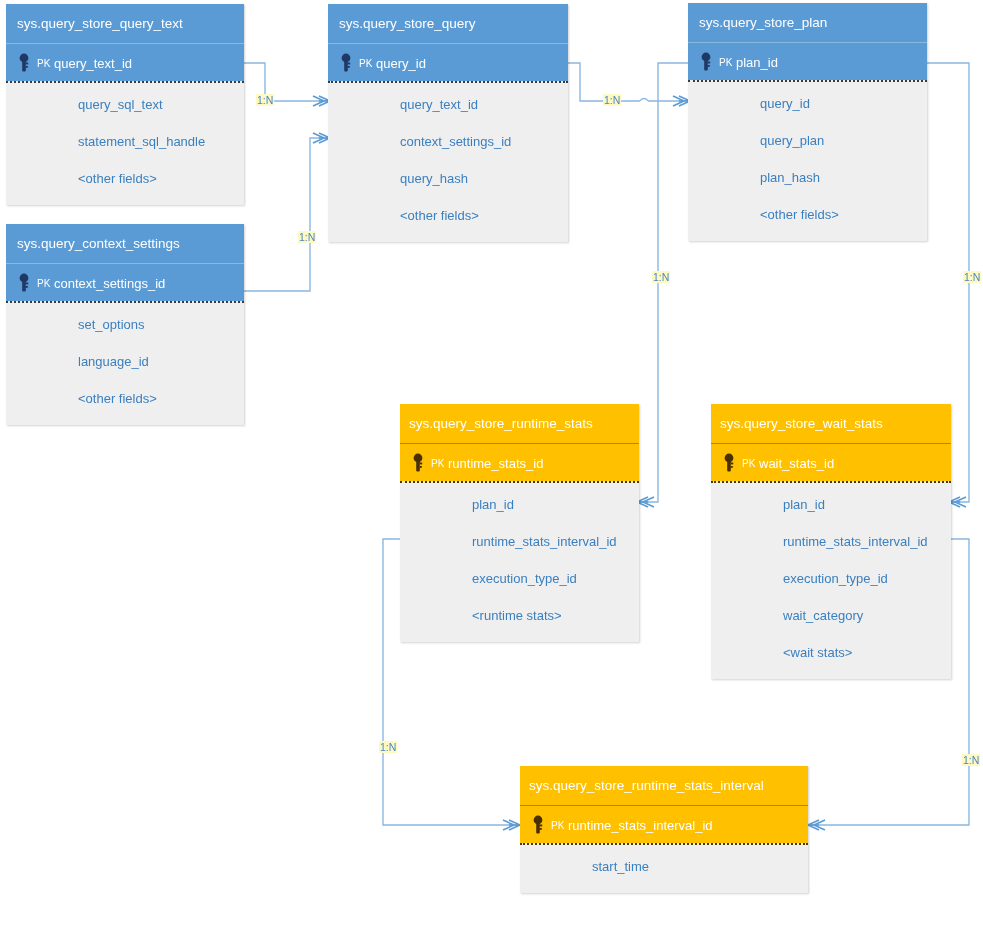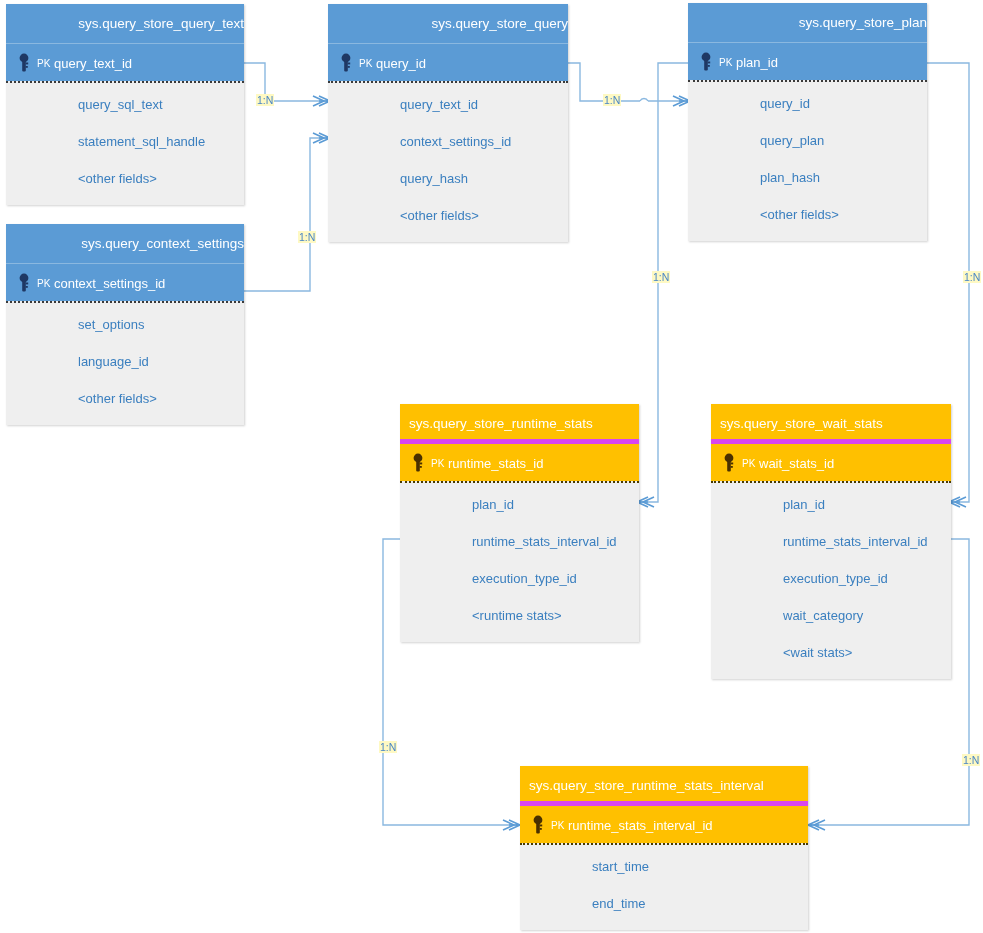--- a/index.html
+++ b/index.html
@@ -71,24 +71,24 @@
   .entity .keyicon {
     position: absolute;
     left: 13px;
     top: 50%;
     transform: translateY(-50%);
     width: 14px;
     height: 20px;
   }
   .entity.blue .hdr { background: #5b9bd5; }
   .entity.blue .pkrow { background: #5b9bd5; }
-  .entity.blue .hdr { border-bottom: 1px solid #8ab8e0; text-align: right; }
+  .entity.blue .hdr { border-bottom: 1px solid #8ab8e0; }
   .entity.orange .hdr { background: #ffc000; }
   .entity.orange .pkrow { background: #ffc000; }
-  .entity.orange .hdr { border-bottom: 5px solid #d946ef; padding-left: 9px; }
+  .entity.orange .hdr { border-bottom: 1px solid #d946ef; padding-left: 9px; }
   .entity .sep {
     height: 0;
     border-top: 2px dotted #3a3a3a;
   }
   .entity.orange .sep { border-top-color: #4a3b00; }
   .entity .body {
     padding-top: 3px;
     padding-bottom: 8px;
   }
   .entity .field {
@@ -288,21 +288,20 @@
               <rect x="3.2" y="6.5" width="3.6" height="12" rx="1.1" fill="#4a3000"></rect>
               <rect x="6.6" y="9.5" width="2.6" height="1.9" fill="#4a3000"></rect>
               <rect x="6.6" y="13" width="2.2" height="1.8" fill="#4a3000"></rect>
             </svg></span>
           <span class="pklabel">PK</span>
           <span class="pkname">runtime_stats_interval_id</span>
         </div>
         <div class="sep"></div>
         <div class="body">
           <div class="field">start_time</div>
-          <div class="field">end_time</div>
         </div>
       </div>
     </div>
   <div id="label-layer">
       <div class="rel-label" style="left: 256px; top: 94px;">1:N</div>
       <div class="rel-label" style="left: 298px; top: 231px;">1:N</div>
       <div class="rel-label" style="left: 603px; top: 94px;">1:N</div>
       <div class="rel-label" style="left: 652px; top: 271px;">1:N</div>
       <div class="rel-label" style="left: 963px; top: 271px;">1:N</div>
       <div class="rel-label" style="left: 379px; top: 741px;">1:N</div>

